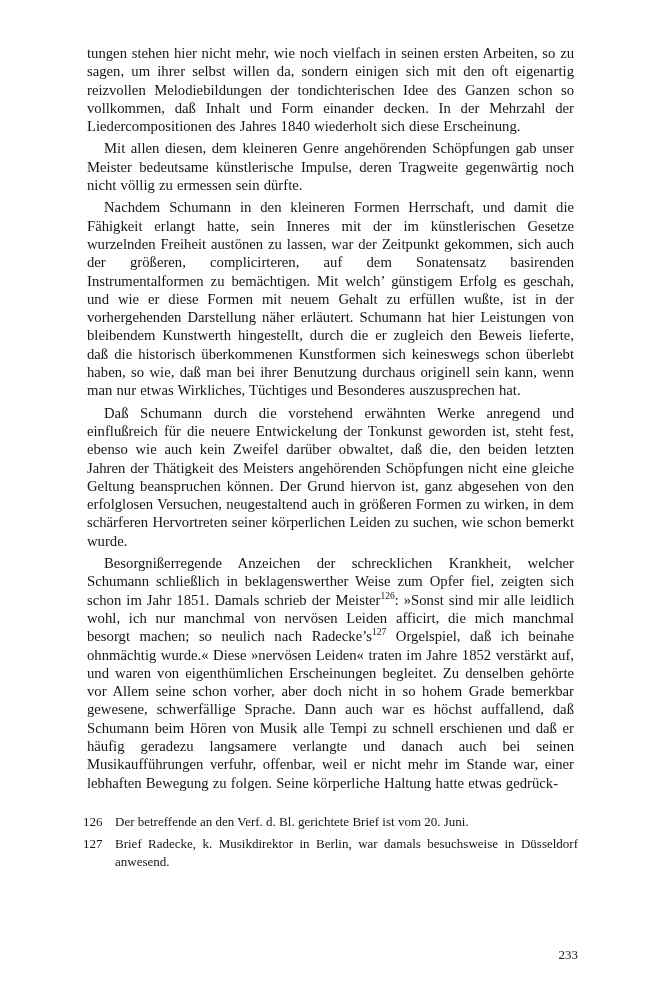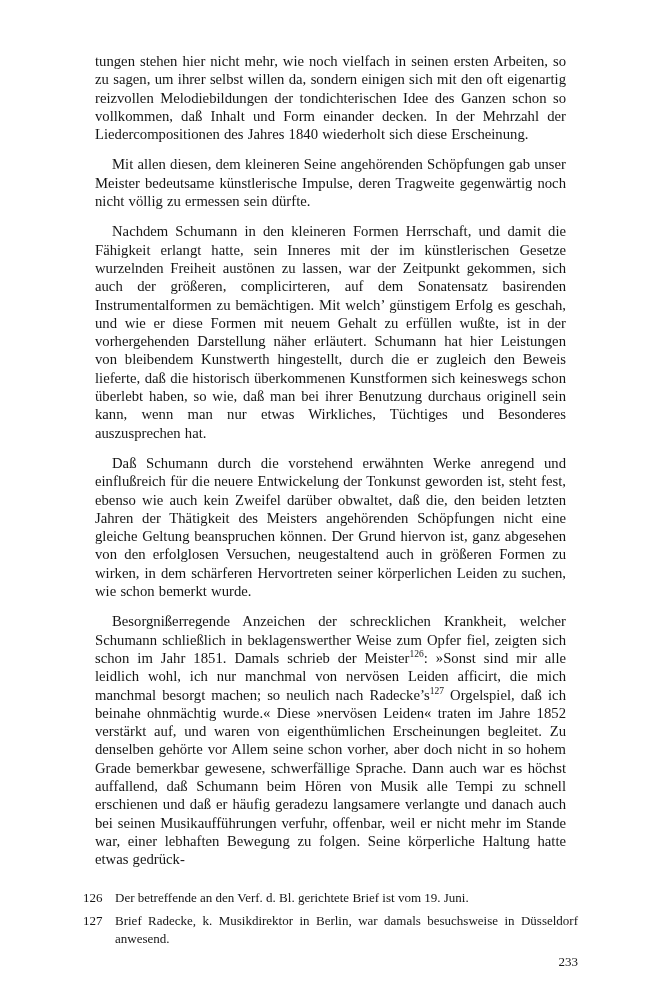--- a/index.html
+++ b/index.html
@@ -15,21 +15,21 @@
   }
   .page {
     position: relative;
     box-sizing: border-box;
     width: 660px;
     height: 990px;
     padding: 40px 82px 0 83px;
     overflow: hidden;
   }
   .body-text p {
-    margin: 12px;
+    margin: 4px;
     font-size: 14.7px;
     line-height: 18.3px;
     text-align: justify;
     text-indent: 17px;
     word-spacing: 0.5px;
   }
   .body-text p.noindent {
     text-indent: 0;
   }
   sup.fnref {
@@ -50,46 +50,46 @@
     flex: 0 0 23px;
   }
   .fn-text {
     flex: 1;
     padding-left: 9px;
     text-align: justify;
   }
   .page-number {
     position: absolute;
     right: 82px;
-    bottom: 20px;
+    bottom: 27px;
     font-size: 13px;
     color: #151515;
   }
 </style>
 </head>
 <body>
 
 <div class="page">
 
   <div class="body-text">
     <p class="noindent">tungen stehen hier nicht mehr, wie noch vielfach in seinen ersten Arbeiten, so zu sagen, um ihrer selbst willen da, sondern einigen sich mit den oft eigenartig reizvollen Melodiebildungen der tondichterischen Idee des Ganzen schon so vollkommen, daß Inhalt und Form einander decken. In der Mehrzahl der Liedercompositionen des Jahres 1840 wiederholt sich diese Erscheinung.</p>
 
-    <p>Mit allen diesen, dem kleineren Seine angehörenden Schöpfungen gab unser Meister bedeutsame künstlerische Impulse, deren Tragweite gegenwärtig noch nicht völlig zu ermessen sein dürfte.</p>
+    <p>Mit allen diesen, dem kleineren Genre angehörenden Schöpfungen gab unser Meister bedeutsame künstlerische Impulse, deren Tragweite gegenwärtig noch nicht völlig zu ermessen sein dürfte.</p>
 
     <p>Nachdem Schumann in den kleineren Formen Herrschaft, und damit die Fähigkeit erlangt hatte, sein Inneres mit der im künstlerischen Gesetze wurzelnden Freiheit austönen zu lassen, war der Zeitpunkt gekommen, sich auch der größeren, complicirteren, auf dem Sonatensatz basirenden Instrumentalformen zu bemächtigen. Mit welch’ günstigem Erfolg es geschah, und wie er diese Formen mit neuem Gehalt zu erfüllen wußte, ist in der vorhergehenden Darstellung näher erläutert. Schumann hat hier Leistungen von bleibendem Kunstwerth hingestellt, durch die er zugleich den Beweis lieferte, daß die historisch überkommenen Kunstformen sich keineswegs schon überlebt haben, so wie, daß man bei ihrer Benutzung durchaus originell sein kann, wenn man nur etwas Wirkliches, Tüchtiges und Besonderes auszusprechen hat.</p>
 
     <p>Daß Schumann durch die vorstehend erwähnten Werke anregend und einflußreich für die neuere Entwickelung der Tonkunst geworden ist, steht fest, ebenso wie auch kein Zweifel darüber obwaltet, daß die, den beiden letzten Jahren der Thätigkeit des Meisters angehörenden Schöpfungen nicht eine gleiche Geltung beanspruchen können. Der Grund hiervon ist, ganz abgesehen von den erfolglosen Versuchen, neugestaltend auch in größeren Formen zu wirken, in dem schärferen Hervortreten seiner körperlichen Leiden zu suchen, wie schon bemerkt wurde.</p>
 
     <p><span>Besorgnißerregende Anzeichen der schrecklichen Krankheit, welcher Schumann schließlich in beklagenswerther Weise zum Opfer fiel, zeigten sich schon im Jahr 1851. Damals schrieb der Meister</span><sup class="fnref">126</sup><span>: »Sonst sind mir alle leidlich wohl, ich nur manchmal von nervösen Leiden afficirt, die mich manchmal besorgt machen; so neulich nach Radecke’s</span><sup class="fnref">127</sup><span> Orgelspiel, daß ich beinahe ohnmächtig wurde.« Diese »nervösen Leiden« traten im Jahre 1852 verstärkt auf, und waren von eigenthümlichen Erscheinungen begleitet. Zu denselben gehörte vor Allem seine schon vorher, aber doch nicht in so hohem Grade bemerkbar gewesene, schwerfällige Sprache. Dann auch war es höchst auffallend, daß Schumann beim Hören von Musik alle Tempi zu schnell erschienen und daß er häufig geradezu langsamere verlangte und danach auch bei seinen Musikaufführungen verfuhr, offenbar, weil er nicht mehr im Stande war, einer lebhaften Bewegung zu folgen. Seine körperliche Haltung hatte etwas gedrück-</span></p>
   </div>
 
   <div class="footnotes">
     <div class="footnote">
       <span class="fn-num">126</span>
-      <span class="fn-text">Der betreffende an den Verf. d. Bl. gerichtete Brief ist vom 19. Juni.</span>
+      <span class="fn-text">Der betreffende an den Verf. d. Bl. gerichtete Brief ist vom 20. Juni.</span>
     </div>
     <div class="footnote">
       <span class="fn-num">127</span>
       <span class="fn-text">Brief Radecke, k. Musikdirektor in Berlin, war damals besuchsweise in Düsseldorf anwesend.</span>
     </div>
   </div>
 
   <div class="page-number">233</div>
 
 </div>

